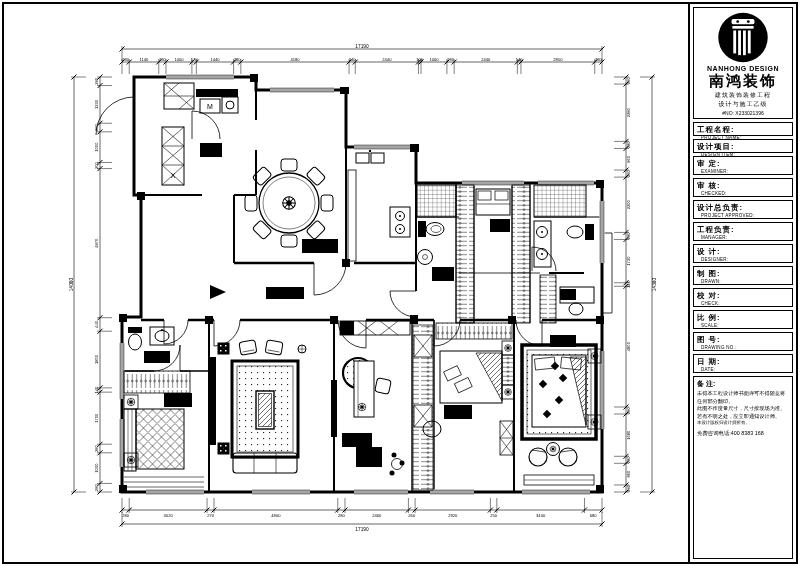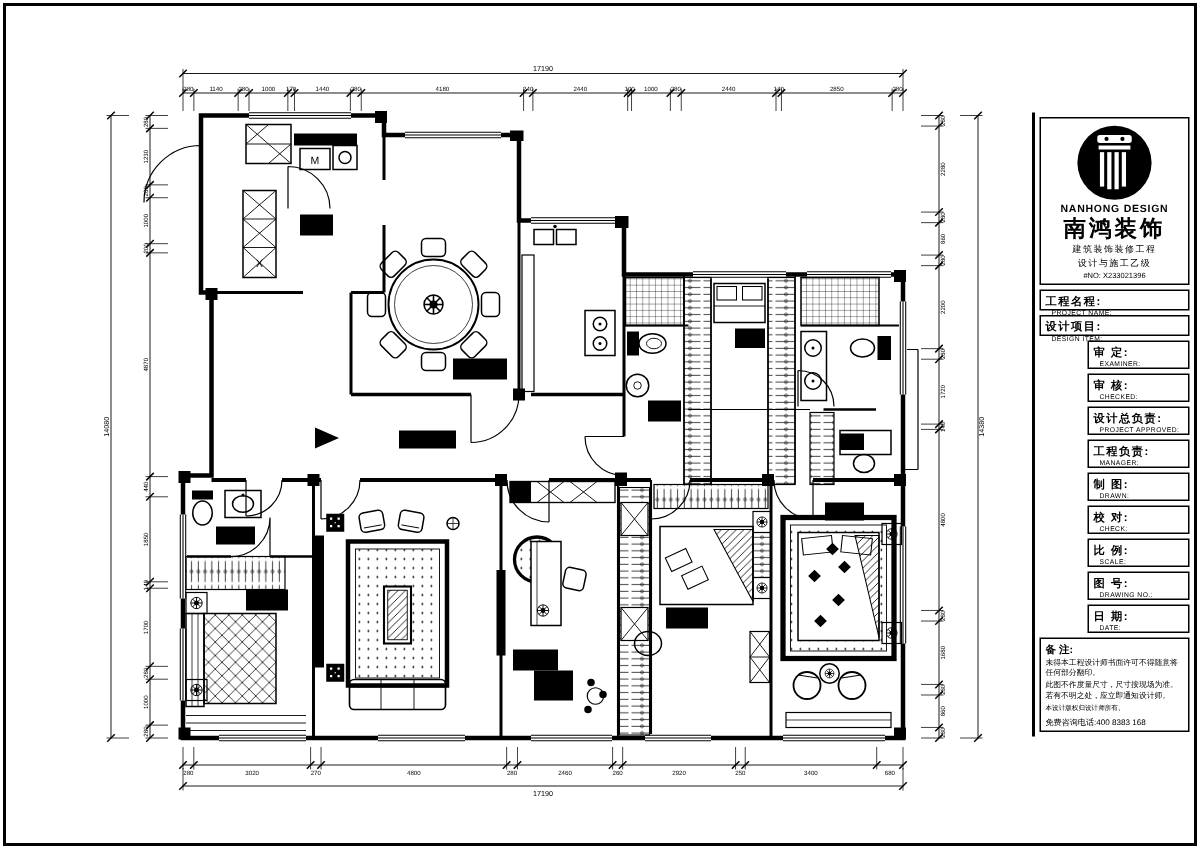--- a/index.html
+++ b/index.html
@@ -1,31 +1,31 @@
 <!DOCTYPE html>
 <html><head>
 <meta charset="utf-8">
 <style>
   html,body{margin:0;padding:0;background:#fff;width:800px;height:566px;overflow:hidden;
     font-family:"Liberation Sans",sans-serif;color:#000;}
   .sheet{position:absolute;left:2px;top:2px;width:792px;height:558px;border:2px solid #000;
-    display:flex;background:#fff;align-items:center;}
+    display:flex;background:#fff;}
   .plan{position:relative;flex:1;height:100%;}
   .plan svg{position:absolute;left:0;top:0;width:100%;height:100%;}
   .title-col{width:100px;border-left:2px solid #000;display:flex;flex-direction:column;
     padding:3px;gap:3px;background:#fff;}
   .tb-cell{border:1.2px solid #000;padding:2px 3px;box-sizing:border-box;flex:none;}
   .tb-logo{height:112px;display:flex;flex-direction:column;align-items:center;justify-content:flex-start;padding-top:3px;}
   .brand-en{font-size:7px;font-weight:bold;letter-spacing:0.5px;margin-top:1px;white-space:nowrap;}
   .brand-cn{font-size:15px;font-weight:bold;letter-spacing:2px;white-space:nowrap;}
   .brand-sub{font-size:6px;letter-spacing:1px;white-space:nowrap;}
   .brand-no{font-size:5px;margin-top:1px;white-space:nowrap;}
   .f-cn{font-size:7.5px;font-weight:bold;letter-spacing:1px;white-space:nowrap;}
   .f-en{font-size:4.5px;margin-left:4px;letter-spacing:0.3px;white-space:nowrap;}
-  .h26{height:14px;} .h50{height:50px;} .h19{height:19px;overflow:hidden;margin-left:32px;}
+  .h26{height:14px;} .h50{height:50px;} .h19{height:19px;overflow:hidden;}
   .tb-notes{flex:1;overflow:hidden;}
   .note-label{font-size:7px;font-weight:bold;margin-bottom:1px;}
   .note-line{font-size:5.2px;line-height:1.45;}
   .note-small{font-size:4.4px;line-height:1.5;}
   .note-phone{font-size:5.4px;margin-top:3px;}
 </style>
 </head>
 <body>
 
 <div class="sheet">
@@ -687,20 +687,24 @@
     </div>
     <div class="tb-cell h19">
       <div class="f-cn">设计总负责:</div>
       <div class="f-en">PROJECT APPROVED:</div>
     </div>
     <div class="tb-cell h19">
       <div class="f-cn">工程负责:</div>
       <div class="f-en">MANAGER:</div>
     </div>
     <div class="tb-cell h19">
+      <div class="f-cn">设  计:</div>
+      <div class="f-en">DESIGNER:</div>
+    </div>
+    <div class="tb-cell h19">
       <div class="f-cn">制  图:</div>
       <div class="f-en">DRAWN:</div>
     </div>
     <div class="tb-cell h19">
       <div class="f-cn">校  对:</div>
       <div class="f-en">CHECK:</div>
     </div>
     <div class="tb-cell h19">
       <div class="f-cn">比  例:</div>
       <div class="f-en">SCALE:</div>

